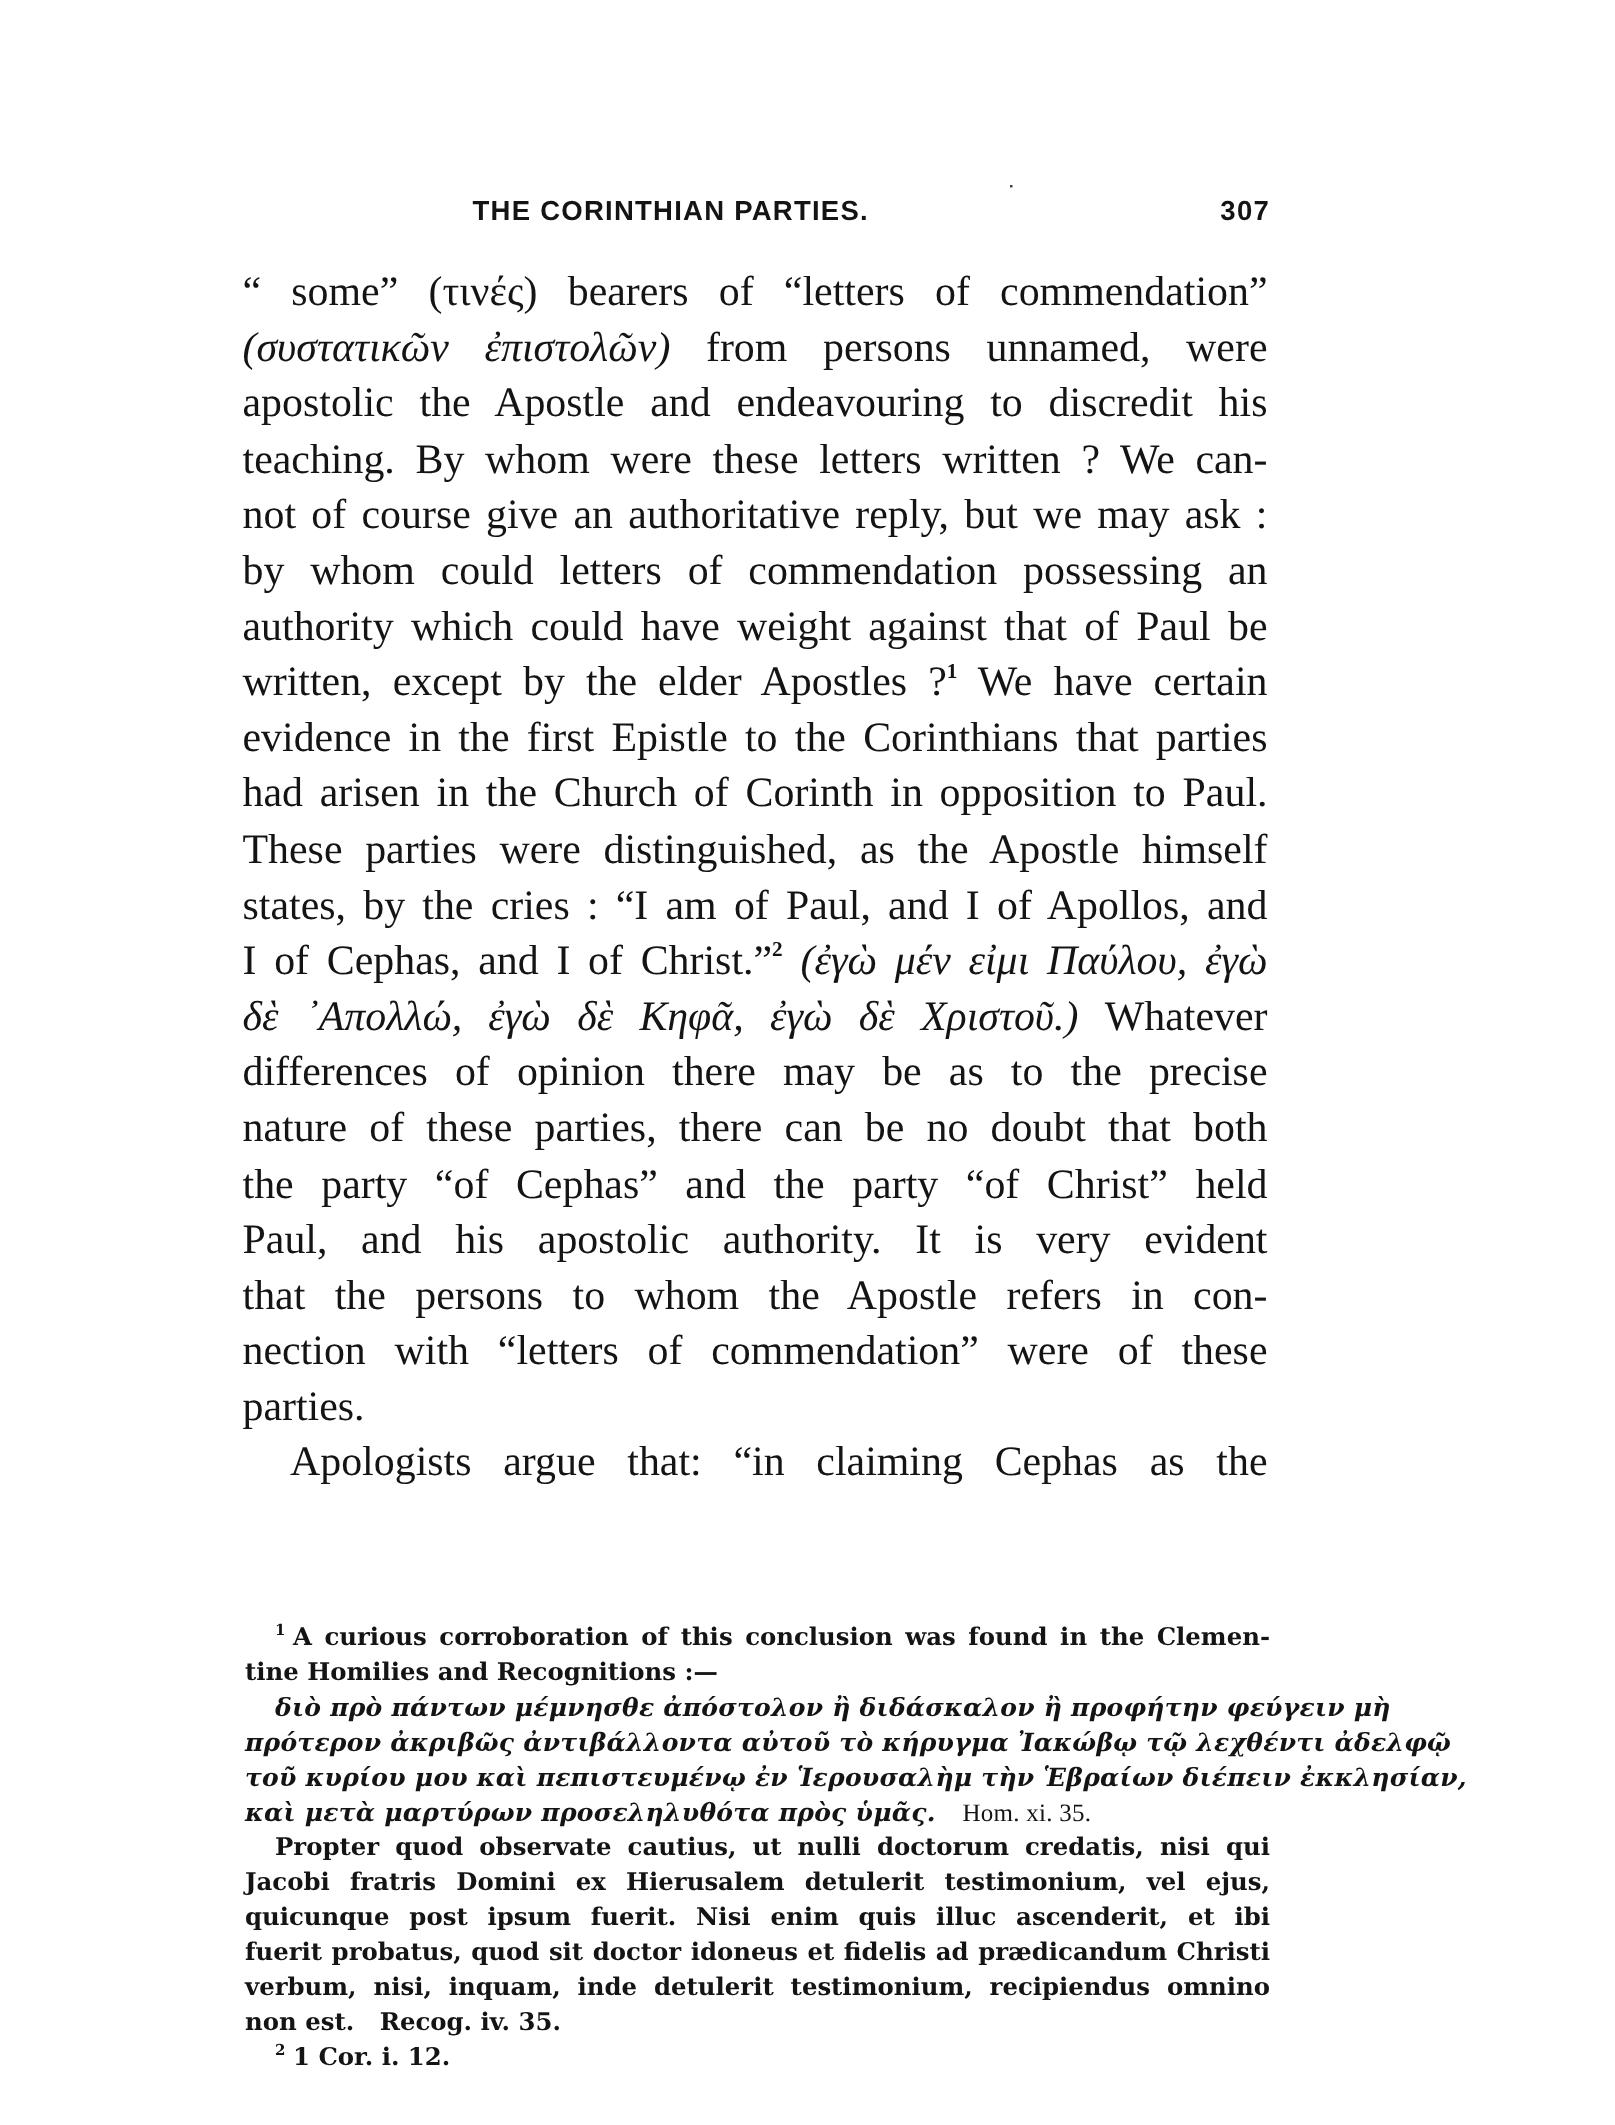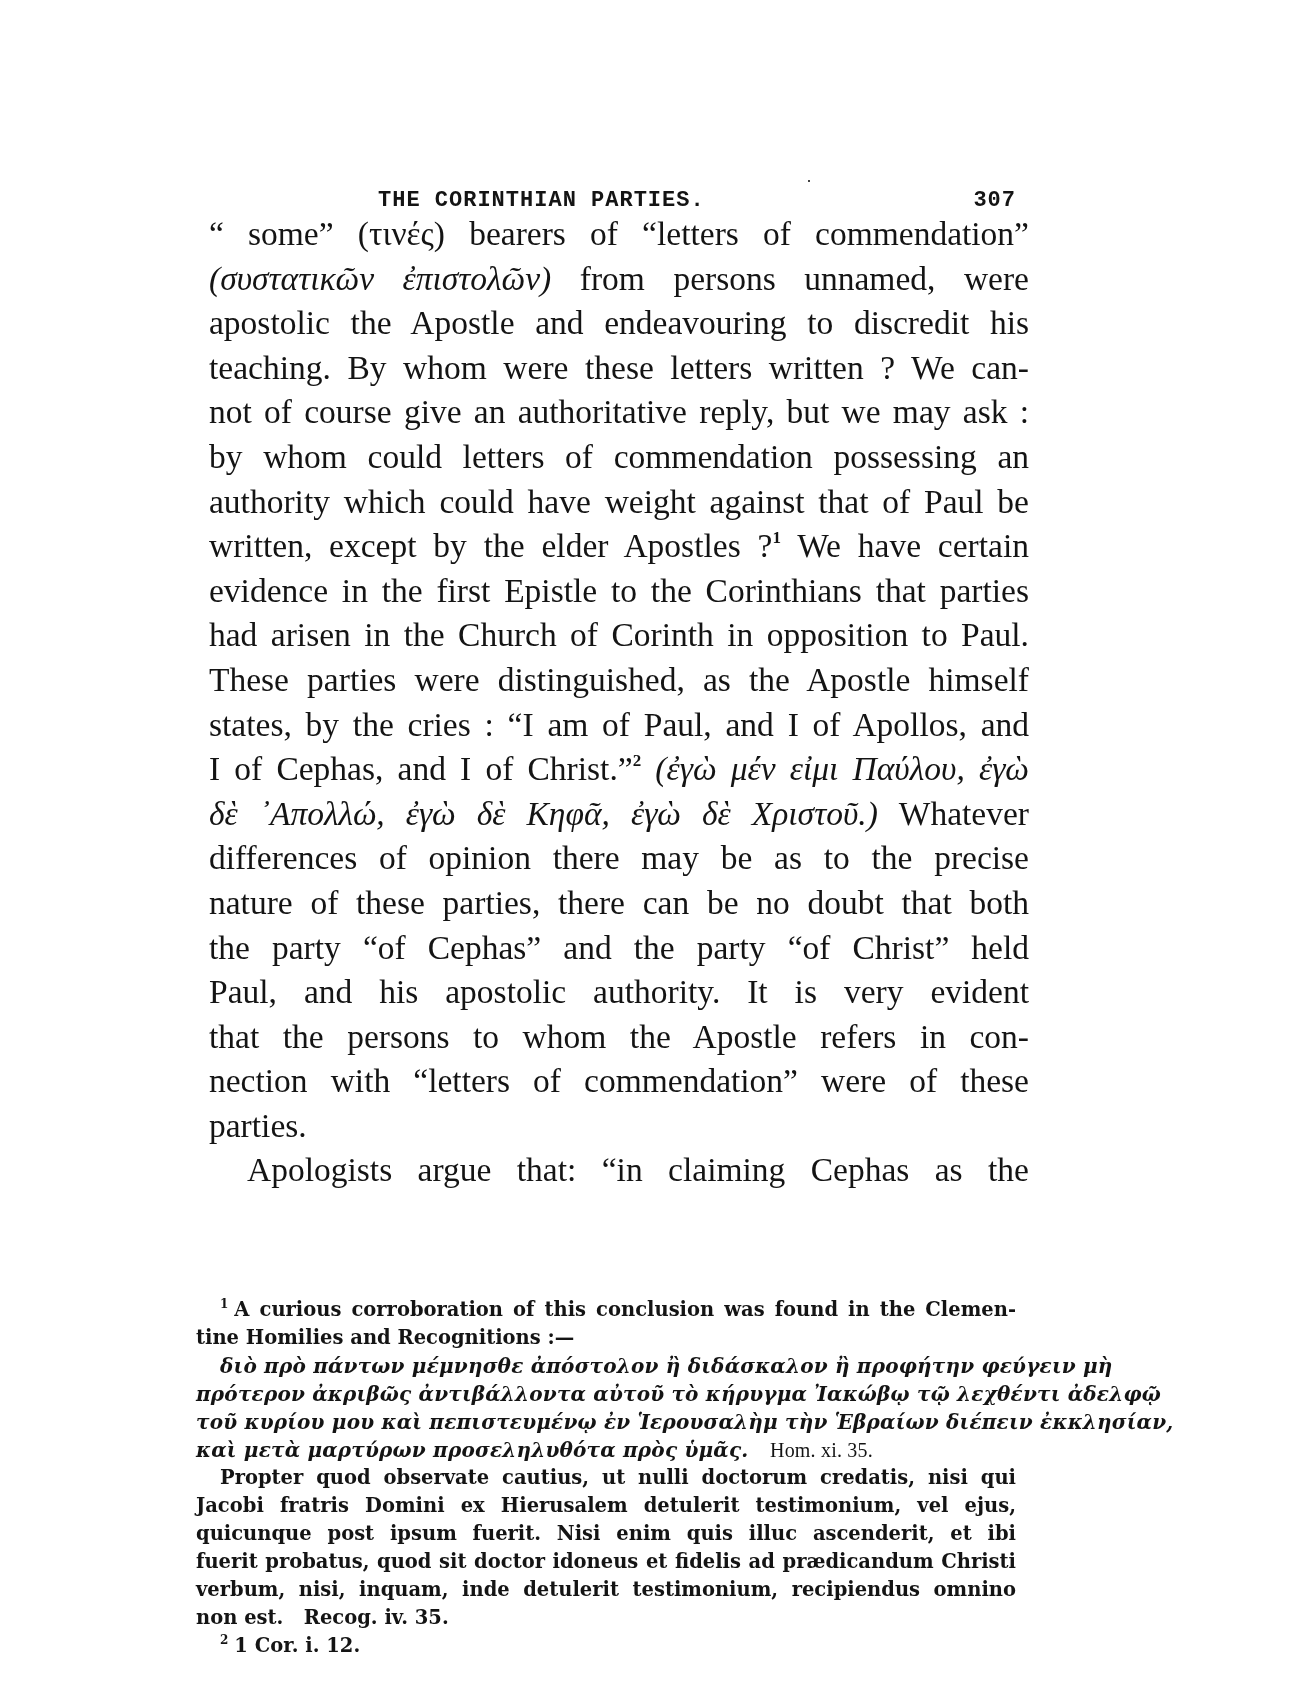--- a/index.html
+++ b/index.html
@@ -1,24 +1,24 @@
 <!DOCTYPE html>
 <html><head>
 <meta charset="utf-8">
 <style>
   html, body { margin: 0; padding: 0; background: #ffffff; }
   body { width: 1292px; height: 1700px; position: relative; overflow: hidden; color: #141414; }
   .page { position: absolute; left: 0; top: 0; width: 1292px; height: 1700px; background: #fff; }
   .header { position: absolute; top: 148px; left: 196px; width: 820px; height: 40px;
-            font-family: Liberation Mono, monospace; font-size: 22px; letter-spacing: 1px; margin-top: 32px; }
+            font-family: Liberation Sans, sans-serif; font-size: 22px; letter-spacing: 1px; }
   .running-title { position: absolute; left: 182px; top: 8px; font-weight: bold; }
   .page-number { position: absolute; right: 0; top: 8px; font-weight: bold; }
   .dot { position: absolute; left: 612px; top: 0; width: 2px; height: 2px; background: #444; }
 
-  .body-text { position: absolute; left: 209px; top: 212px; width: 820px;
+  .body-text { position: absolute; left: 194px; top: 212px; width: 820px;
                font-family: "Liberation Serif", serif; font-size: 33.5px; }
   .line { height: 44.6px; line-height: 44.6px; white-space: nowrap; text-align: justify; text-align-last: justify; }
   .line.last { text-align-last: left; }
   .line.indent { padding-left: 38px; }
   .greek { font-style: italic; }
   sup.fn { font-size: 17px; line-height: 0; font-weight: bold; vertical-align: 14px; }
 
   .footnotes { position: absolute; left: 196px; top: 1296px; width: 820px;
                font-family: "DejaVu Serif", serif; font-size: 19.5px; font-weight: bold; }
   .fline { height: 28px; line-height: 28px; white-space: nowrap; text-align: justify; text-align-last: justify; }

